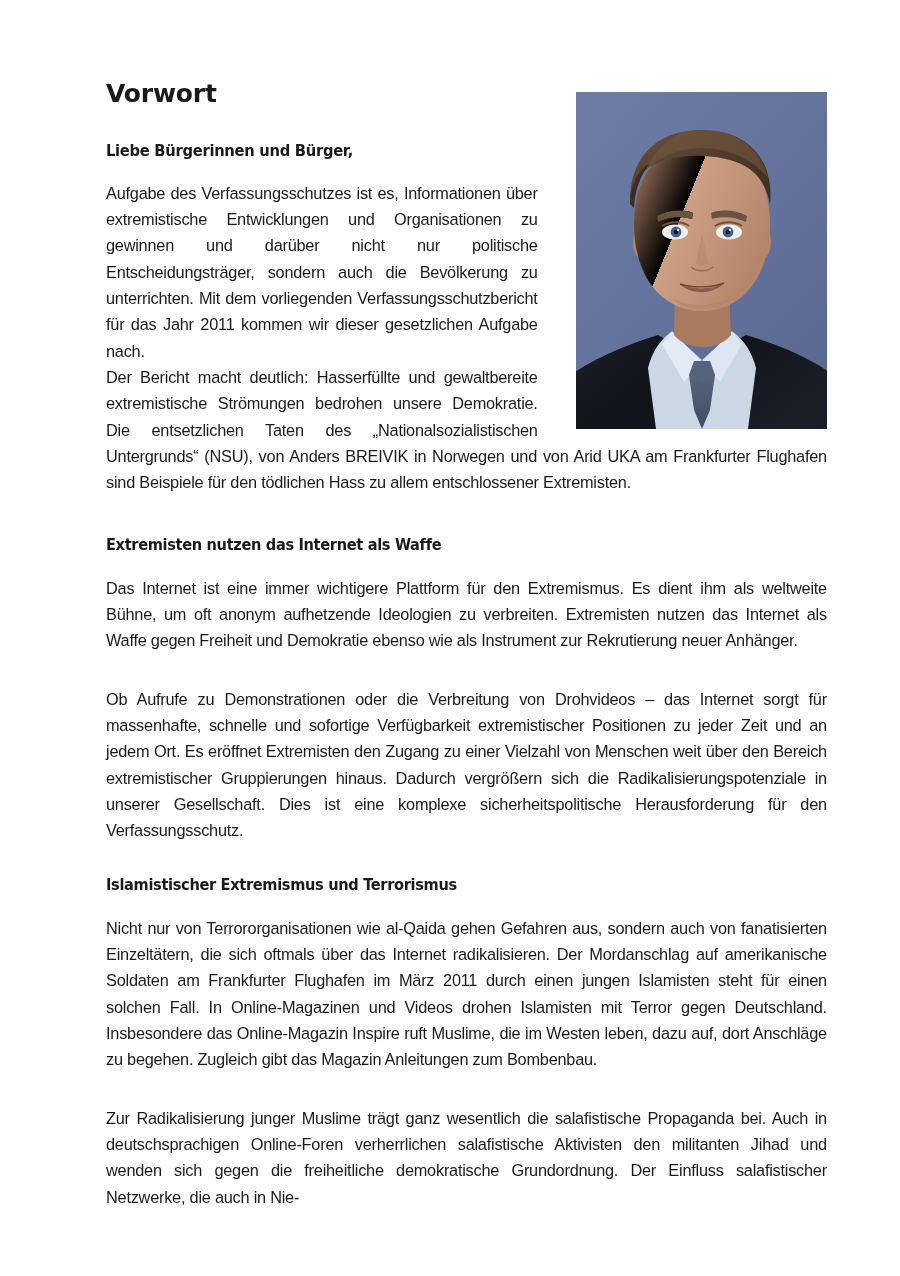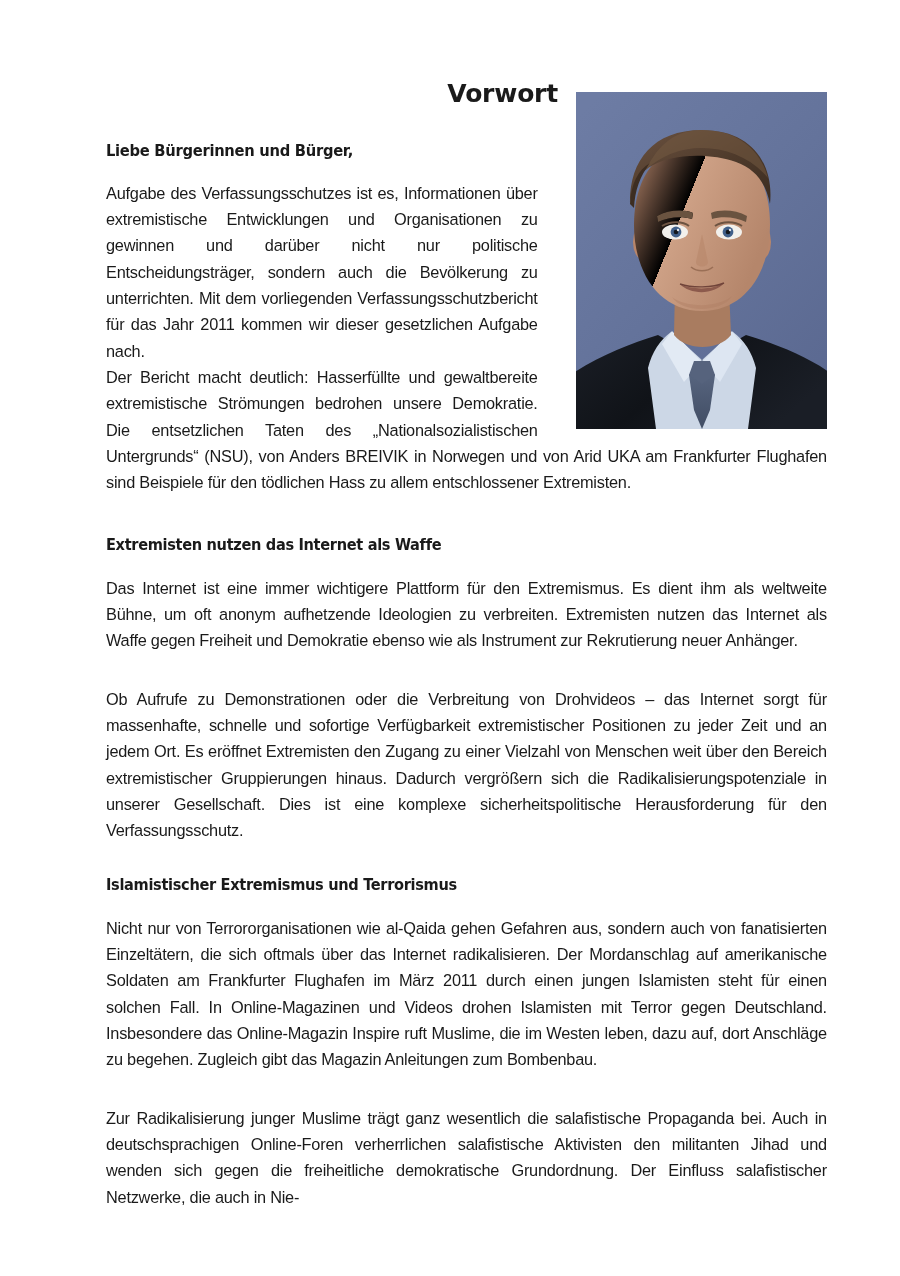--- a/index.html
+++ b/index.html
@@ -55,21 +55,20 @@
 
   
   h1.doc-title {
     font-family: "DejaVu Sans", sans-serif;
     font-size: 25px;
     font-weight: bold;
     letter-spacing: -0.2px;
     margin: 0 0 34px 0;
     line-height: 1.1;
     color: #1a1a1a;
-    text-align: right;
   }
 
   h2.section-title {
     font-family: "DejaVu Sans", sans-serif;
     font-size: 15.5px;
     font-weight: bold;
     margin: 0 0 20px 0;
     line-height: 1.25;
     letter-spacing: -0.35px;
     color: #1a1a1a;

